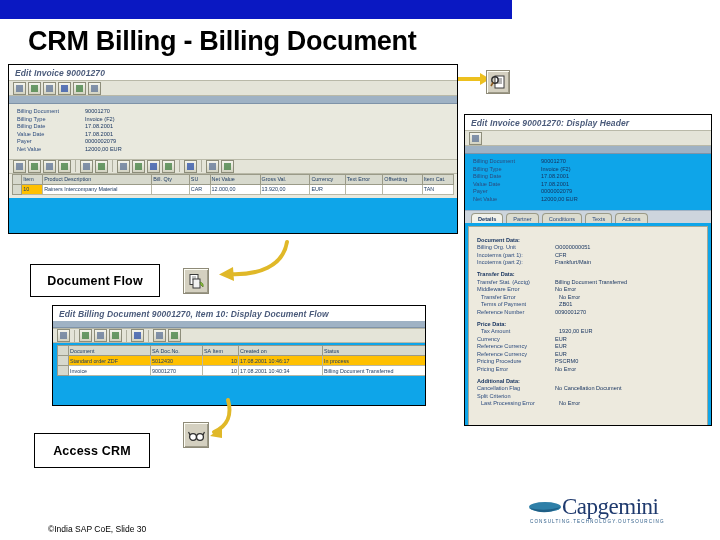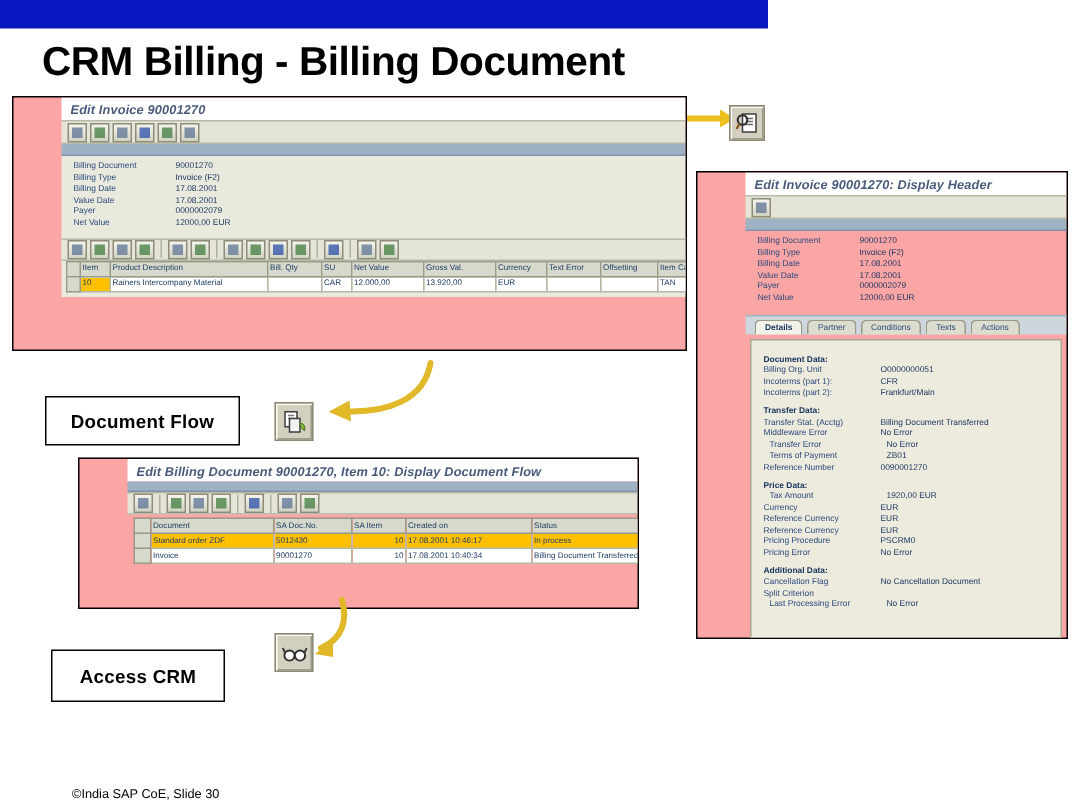--- a/index.html
+++ b/index.html
@@ -35,25 +35,24 @@
     font-size: 27px;
     font-weight: bold;
     color: #000000;
     letter-spacing: -0.3px;
     white-space: nowrap;
   }
 
   
   .sap-win {
     position: absolute;
-    background: #fca5a5;
+    background: #0ea5e9;
     border: 1px solid #000000;
     box-sizing: border-box;
     overflow: hidden;
-    padding-left: 32px;
   }
   .sap-title {
     font-size: 8.5px;
     font-weight: bold;
     font-style: italic;
     color: #4a5a7a;
     padding: 3px 6px 2px 6px;
     background: #ffffff;
     white-space: nowrap;
     letter-spacing: 0.1px;
@@ -624,14 +623,22 @@
     </svg>
   </div>
 
   <svg class="arrow-svg" style="left:198px; top:398px;" width="40" height="44" viewBox="0 0 40 44">
     <path d="M30 2 C34 16 30 28 16 34" stroke="#e0b828" stroke-width="4" fill="none" stroke-linecap="round"></path>
     <path d="M24 29 L12 38 L24 40 Z" fill="#e0b828"></path>
   </svg>
 
   <div class="footer-note">©India SAP CoE, Slide 30</div>
 
+  <div class="logo">
+    <svg class="logo-swoosh" viewBox="0 0 34 16">
+      <ellipse cx="17" cy="7" rx="16" ry="5" fill="#2e7fa8"></ellipse>
+      <path d="M1 8 q16 9 32 -1 q-16 5 -32 1 z" fill="#1f5f86"></path>
+    </svg>
+    <div class="logo-word">Capgemini</div>
+    <div class="logo-tag">CONSULTING.TECHNOLOGY.OUTSOURCING</div>
+  </div>
 
 </div>
 
 </body></html>

